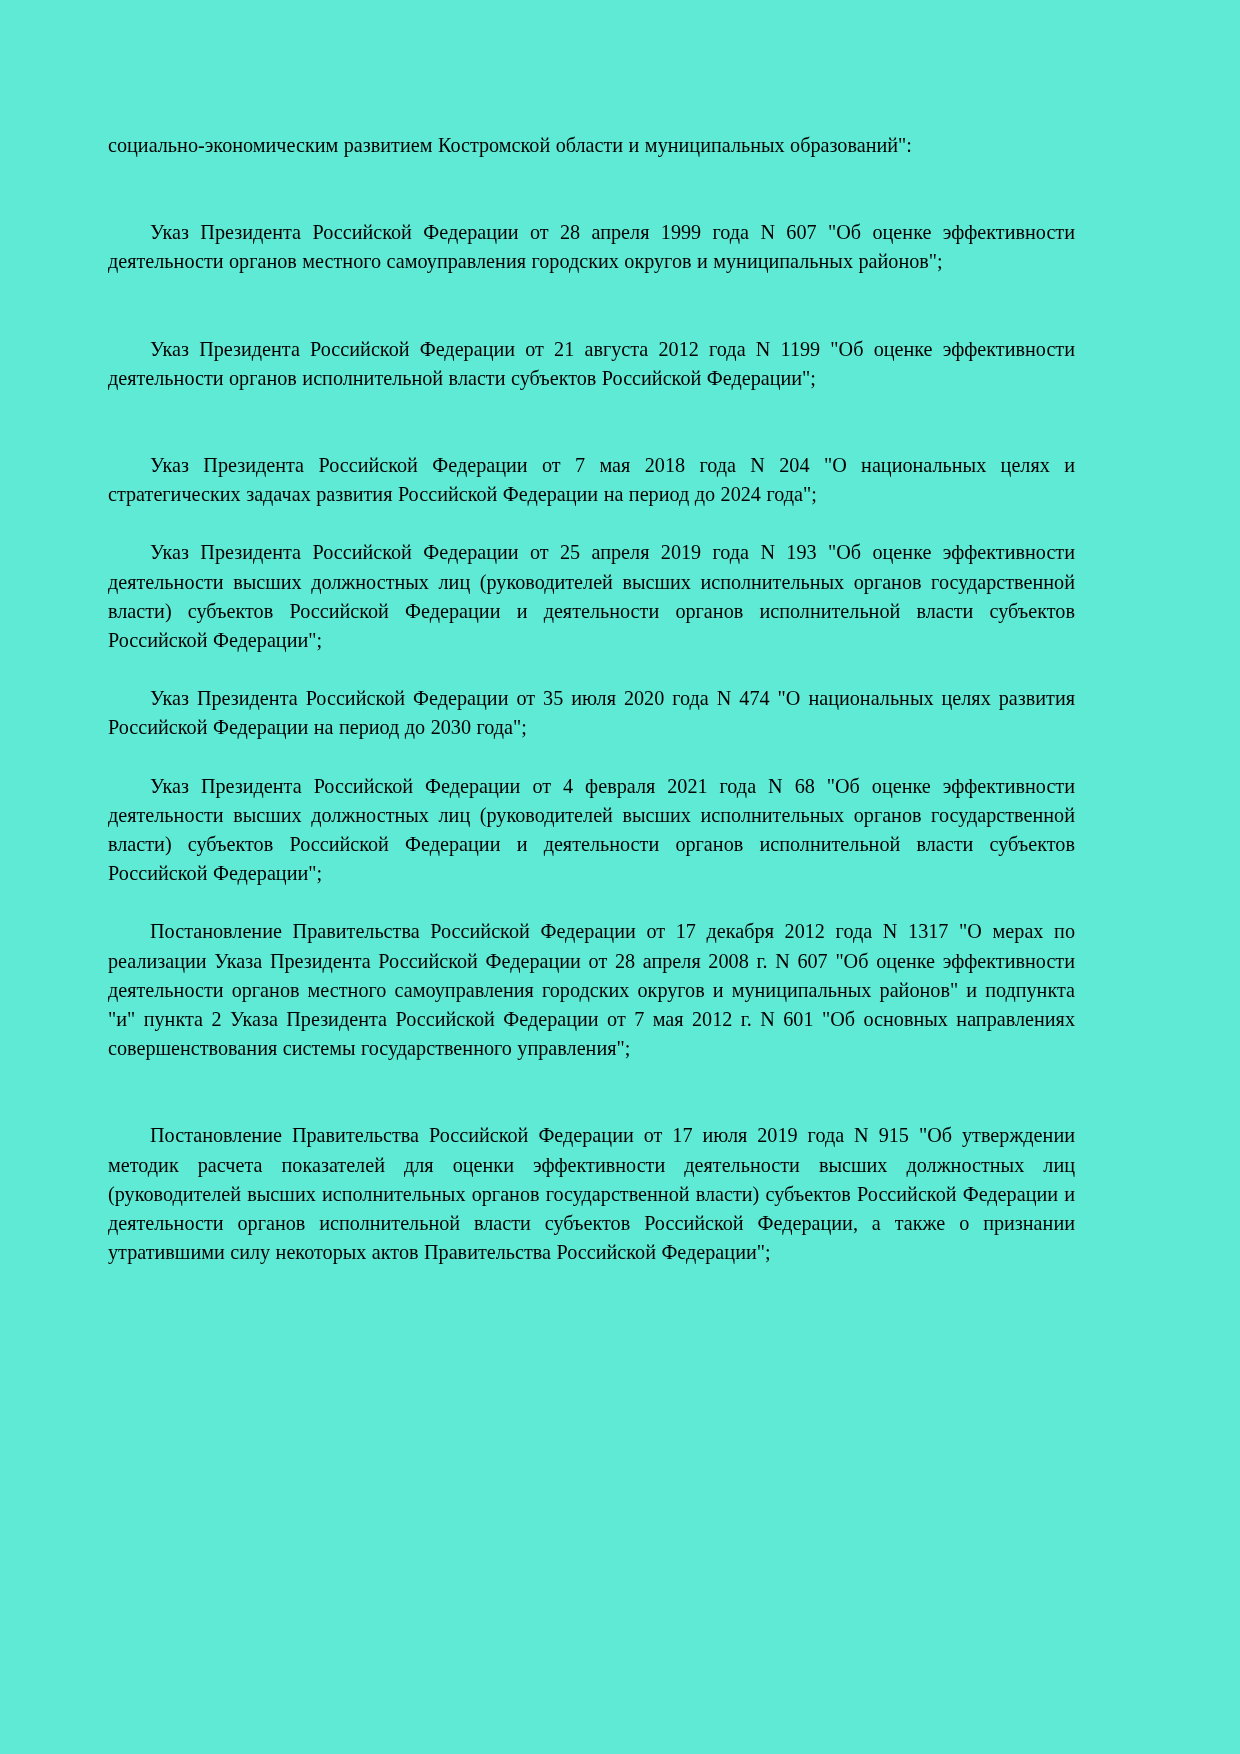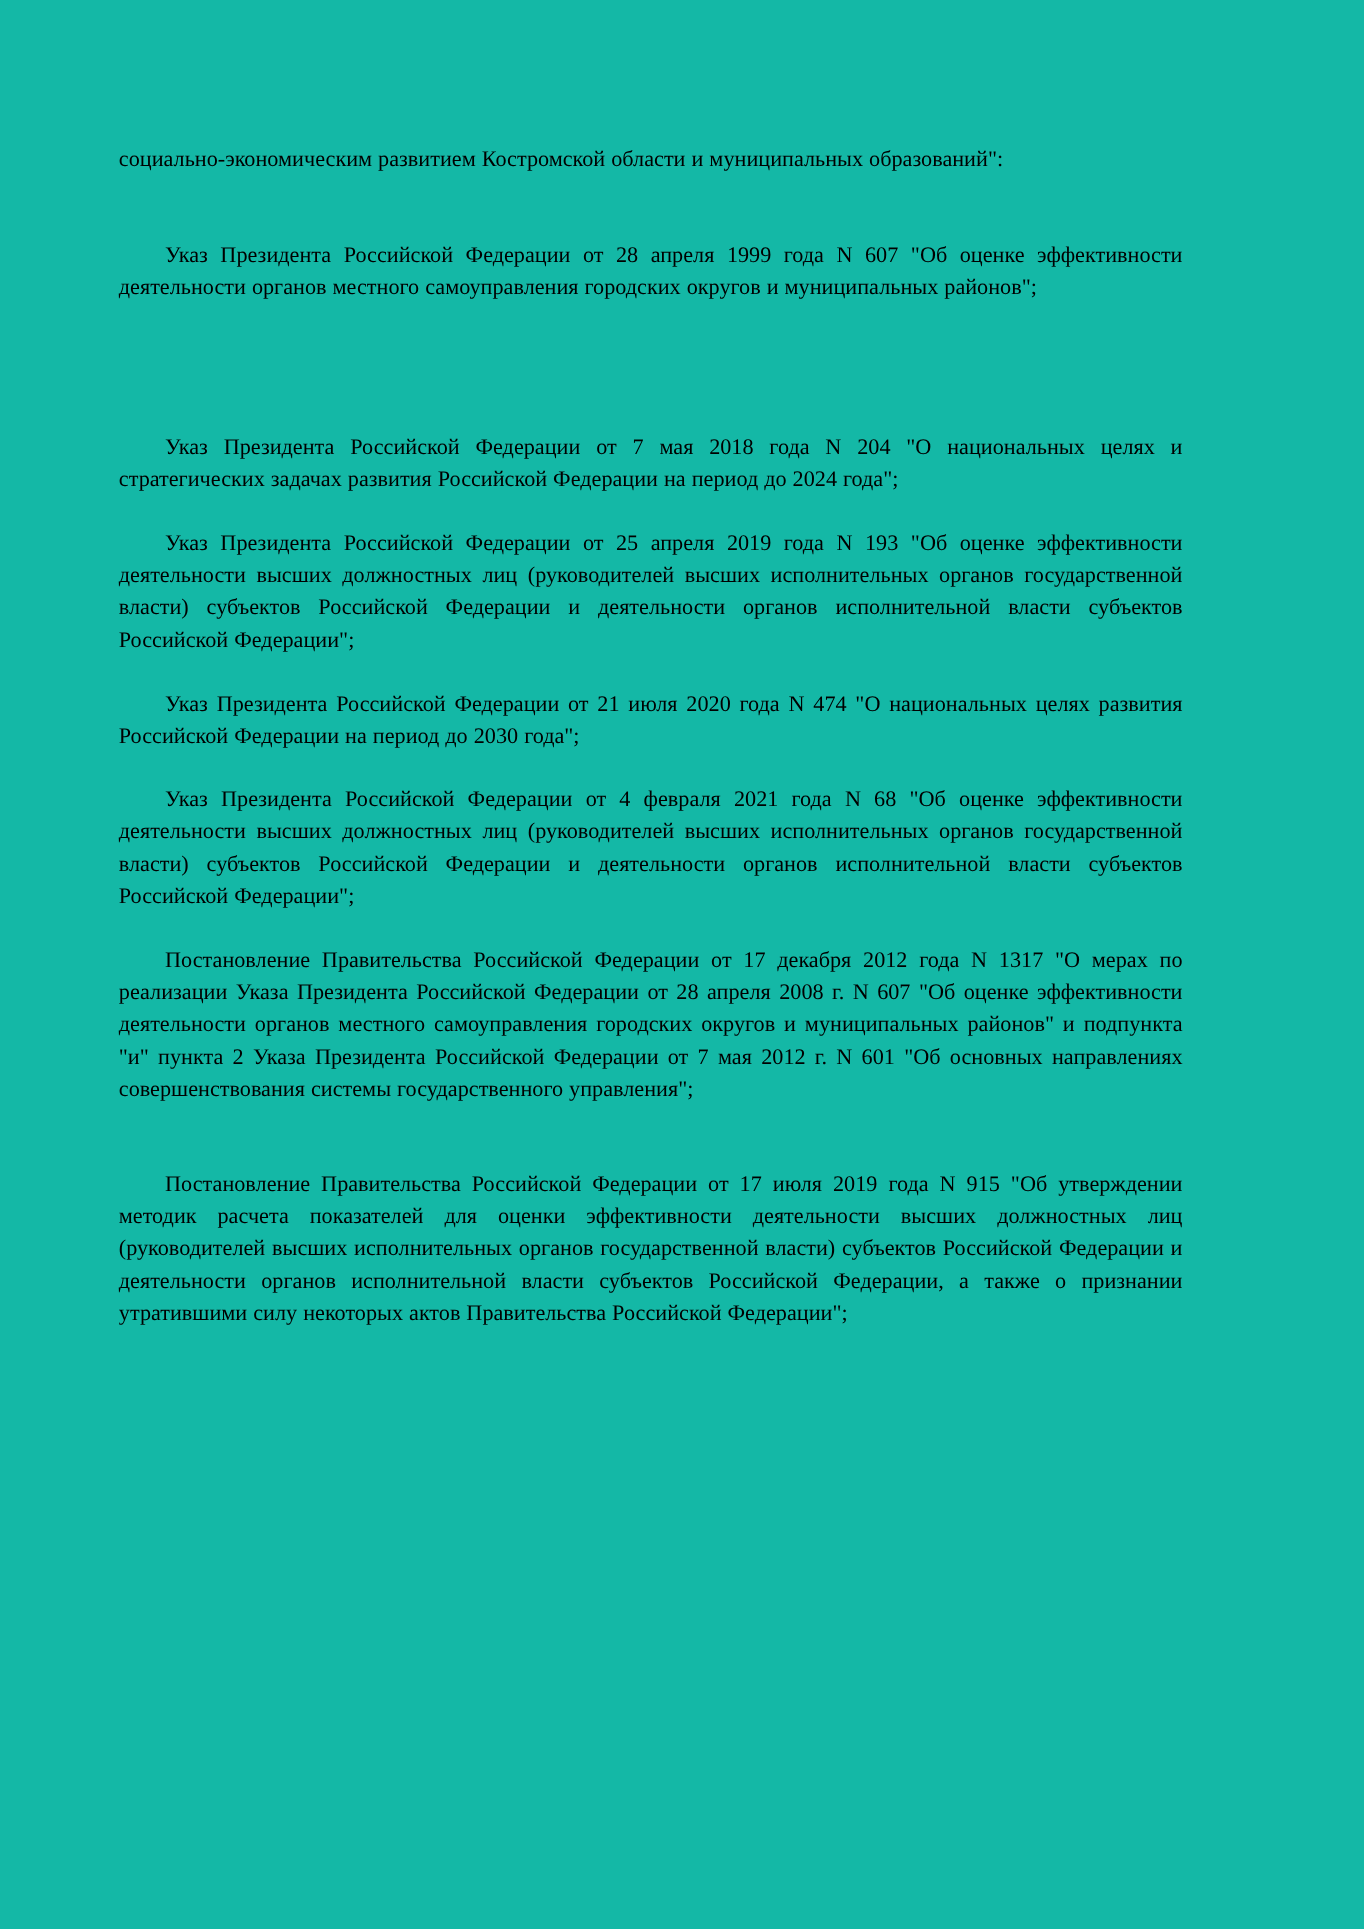--- a/index.html
+++ b/index.html
@@ -13,21 +13,21 @@
     font-family: "Liberation Serif", "DejaVu Serif", serif;
     color: #000000;
     -webkit-font-smoothing: antialiased;
   }
   .page {
     position: relative;
     width: 1240px;
     height: 1754px;
     box-sizing: border-box;
     padding: 131px 165px 0 108px;
-    background: #14b8a6;
+    background: #5eead4;
   }
   .doc-body {
     width: 967px;
   }
   p.para {
     margin: 0 0 0 0;
     font-size: 20.2px;
     line-height: 29.2px;
     text-align: justify;
     text-justify: inter-word;
@@ -51,31 +51,32 @@
     <p class="para continuation">социально-экономическим развитием Костромской области и муниципальных образований":</p>
     <div class="gap"></div>
 
     <div class="gap"></div>
 
     <p class="para">Указ Президента Российской Федерации от 28 апреля 1999 года N 607 "Об оценке эффективности деятельности органов местного самоуправления городских округов и муниципальных районов";</p>
     <div class="gap"></div>
 
     <div class="gap"></div>
 
+    <p class="para">Указ Президента Российской Федерации от 21 августа 2012 года N 1199 "Об оценке эффективности деятельности органов исполнительной власти субъектов Российской Федерации";</p>
     <div class="gap"></div>
 
     <div class="gap"></div>
 
     <p class="para">Указ Президента Российской Федерации от 7 мая 2018 года N 204 "О национальных целях и стратегических задачах развития Российской Федерации на период до 2024 года";</p>
     <div class="gap"></div>
 
     <p class="para">Указ Президента Российской Федерации от 25 апреля 2019 года N 193 "Об оценке эффективности деятельности высших должностных лиц (руководителей высших исполнительных органов государственной власти) субъектов Российской Федерации и деятельности органов исполнительной власти субъектов Российской Федерации";</p>
     <div class="gap"></div>
 
-    <p class="para">Указ Президента Российской Федерации от 21 июля 2020 года N 474 "О национальных целях развития Российской Федерации на период до 2030 года";</p>
+    <p class="para">Указ Президента Российской Федерации от 35 июля 2020 года N 474 "О национальных целях развития Российской Федерации на период до 2030 года";</p>
     <div class="gap"></div>
 
     <p class="para">Указ Президента Российской Федерации от 4 февраля 2021 года N 68 "Об оценке эффективности деятельности высших должностных лиц (руководителей высших исполнительных органов государственной власти) субъектов Российской Федерации и деятельности органов исполнительной власти субъектов Российской Федерации";</p>
     <div class="gap"></div>
 
     <p class="para">Постановление Правительства Российской Федерации от 17 декабря 2012 года N 1317 "О мерах по реализации Указа Президента Российской Федерации от 28 апреля 2008 г. N 607 "Об оценке эффективности деятельности органов местного самоуправления городских округов и муниципальных районов" и подпункта "и" пункта 2 Указа Президента Российской Федерации от 7 мая 2012 г. N 601 "Об основных направлениях совершенствования системы государственного управления";</p>
     <div class="gap"></div>
 
     <div class="gap"></div>
 

